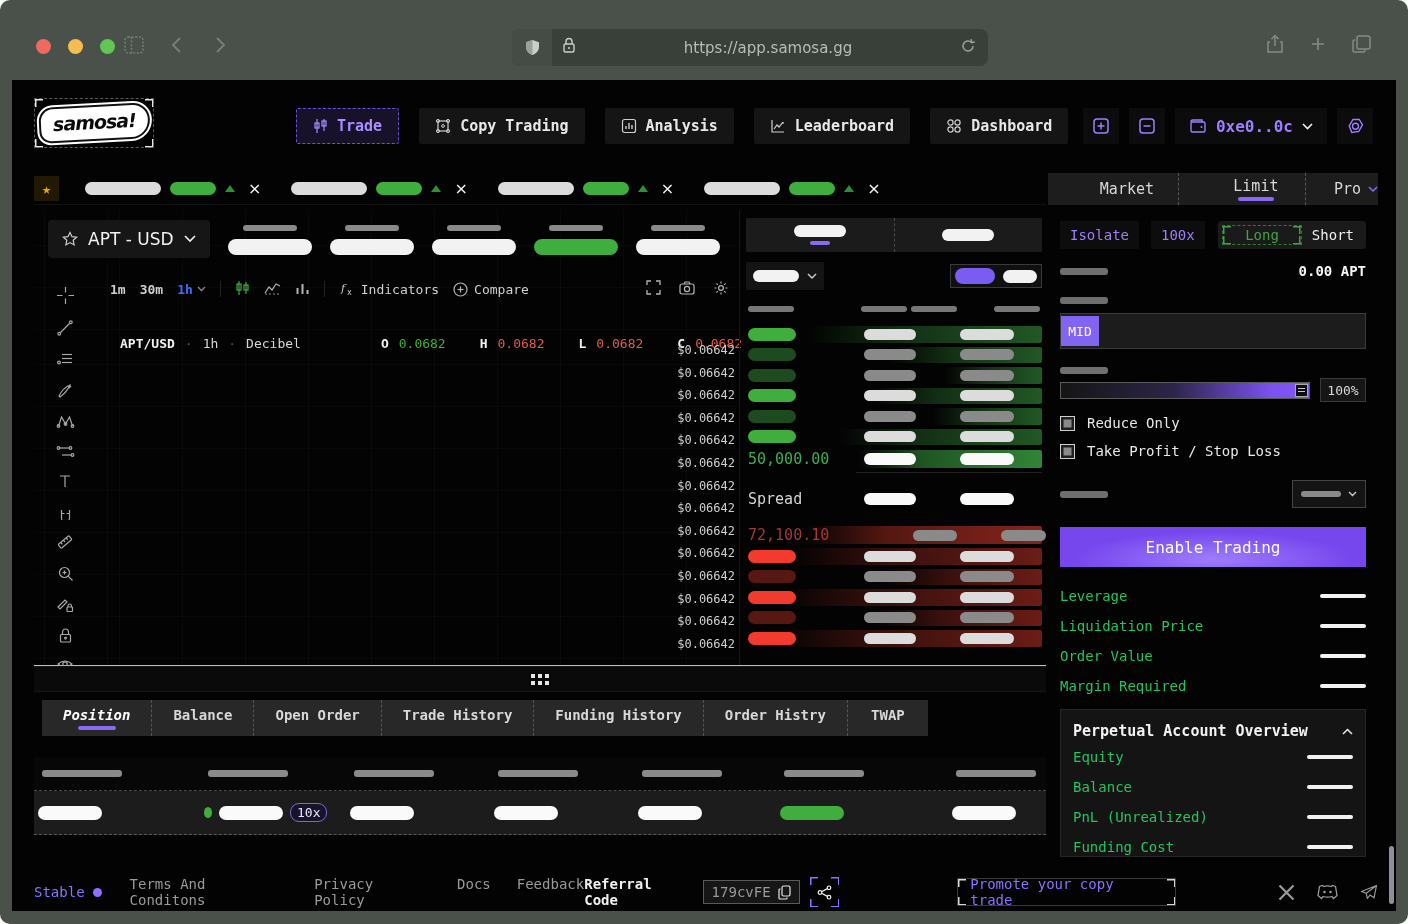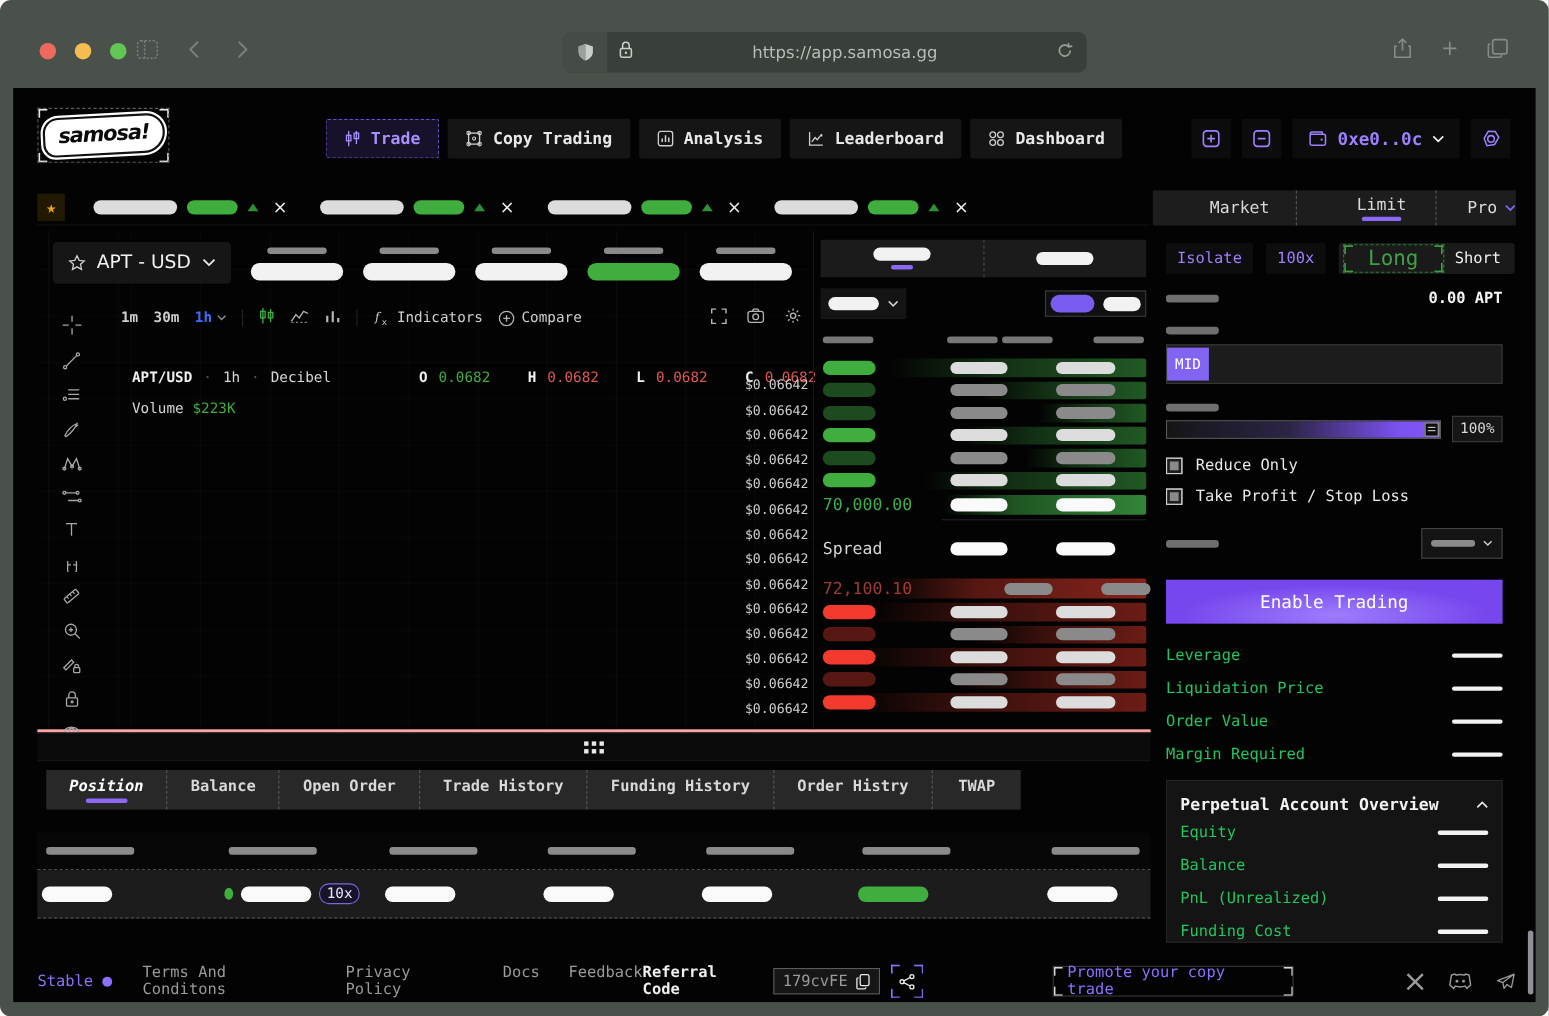--- a/index.html
+++ b/index.html
@@ -23,41 +23,41 @@
   
   .cb { --bc:#d8d8d8; background-repeat:no-repeat;
     background-image:linear-gradient(var(--bc),var(--bc)),linear-gradient(var(--bc),var(--bc)),linear-gradient(var(--bc),var(--bc)),linear-gradient(var(--bc),var(--bc)),linear-gradient(var(--bc),var(--bc)),linear-gradient(var(--bc),var(--bc)),linear-gradient(var(--bc),var(--bc)),linear-gradient(var(--bc),var(--bc));
     background-position:0 0,0 0,100% 0,100% 0,0 100%,0 100%,100% 100%,100% 100%;
     background-size:8px 1.5px,1.5px 8px,8px 1.5px,1.5px 8px,8px 1.5px,1.5px 8px,8px 1.5px,1.5px 8px; }
 
   
   .logo-box { position:absolute; left:22px; top:18px; width:120px; height:50px; border:1px dashed #5a5a5a; display:flex; align-items:center; justify-content:center; }
   .logo-blob { background:#fff; border-radius:22px 26px 30px 18px; padding:4px 12px 6px; transform:rotate(-3deg); border:2px solid #111; box-shadow:0 0 0 2px #fff; }
   .logo-text { font-family:"DejaVu Sans", sans-serif; font-weight:bold; font-style:italic; font-size:19px; color:#0a0a0a; letter-spacing:-1px; }
-  .nav { position:absolute; left:284px; top:28px; height:42px; display:flex; gap:8px;justify-content:center; }
+  .nav { position:absolute; left:284px; top:28px; height:42px; display:flex; gap:20px;justify-content:center; }
   .nav-btn { height:36px; padding:0 16px; background:#151515; display:flex; align-items:center; gap:9px; font-size:15px; font-weight:bold; color:#e8e8e8; border-radius:2px; cursor:pointer; }
   .nav-btn svg { stroke:#cfcfcf; }
   .nav-btn.active { background:#17122a; border:1px dashed #6a4fd8; color:#a98eff; --bc:#9d7fff; }
   .nav-btn.active svg { stroke:#a98eff; }
   .header-right { position:absolute; right:23px; top:28px; display:flex; gap:10px; }
   .icon-btn { width:36px; height:36px; background:#0c0c0c; display:flex; align-items:center; justify-content:center; color:#9d7fff; cursor:pointer; }
   .wallet-btn { height:36px; background:#0c0c0c; display:flex; align-items:center; gap:9px; padding:0 14px; color:#9d7fff; font-size:16px; font-weight:bold; cursor:pointer; }
 
   
   .watchlist { position:absolute; left:22px; top:93px; width:1012px; height:32px; display:flex; align-items:center; gap:26px; border-bottom:1px solid #121212; }
   .star-btn { width:25px; height:25px; display:flex; align-items:center; justify-content:center; background:#221903; color:#e8a312; font-size:15px; cursor:pointer; }
   .wl-item { display:flex; align-items:center; gap:9px; cursor:pointer; }
   .ph-pill { height:13px; border-radius:7px; background:#dcdcdc; }
   .wl-name { width:76px; }
   .wl-change { width:46px; background:#3fae3f; }
   .wl-tri { width:0; height:0; border-left:5px solid transparent; border-right:5px solid transparent; border-bottom:7px solid #2f8f37; }
   .wl-close { color:#f2f2f2; font-size:16px; line-height:1; margin-left:4px; cursor:pointer; font-family:"DejaVu Sans", sans-serif; }
 
   
-  .main-left { position:absolute; left:22px; top:130px; width:1012px; height:456px; display:flex; border-bottom:3px solid #fca5a5;justify-content:flex-end; }
+  .main-left { position:absolute; left:22px; top:130px; width:1012px; height:456px; display:flex; border-bottom:1px solid #fca5a5;justify-content:flex-end; }
   .chart-col { position:relative; width:705px; height:100%;
      background-image:repeating-linear-gradient(90deg, rgba(255,255,255,0.025) 0 1px, transparent 1px 63px), repeating-linear-gradient(0deg, rgba(255,255,255,0.018) 0 1px, transparent 1px 42px); background-position:85px 120px; }
   .pair-btn { position:absolute; left:14px; top:10px; height:38px; background:#161616; border-radius:4px; display:flex; align-items:center; gap:10px; padding:0 14px; font-size:17px; color:#f2f2f2; font-family:"DejaVu Sans", sans-serif; cursor:pointer; }
   .chart-stats { position:absolute; left:185px; right:10px; top:10px; height:40px; display:flex; justify-content:space-around; align-items:center; }
   .stat-group { display:flex; flex-direction:column; align-items:center; gap:8px; }
   .stat-label-ph { width:54px; height:6px; background:#8a8a8a; border-radius:3px; }
   .stat-value-ph { width:84px; height:16px; background:#f2f2f2; border-radius:8px; }
   .stat-value-ph.green { background:#3fae3f; }
   .tf-row { position:absolute; left:76px; right:10px; top:66px; height:26px; display:flex; align-items:center; gap:14px; font-size:13px; font-weight:bold; color:#cfcfcf; }
   .tf { cursor:pointer; }
@@ -118,21 +118,21 @@
   
   .trade-panel { position:absolute; left:1036px; top:93px; width:330px; height:690px; }
   .tp-tabs { position:absolute; left:0; right:0; top:0; height:32px; background:#1d1d1d; --bc:#cfcfcf; display:flex; }
   .tp-tab { display:flex; flex-direction:column; align-items:center; justify-content:center; font-size:15px; color:#d8d8d8; cursor:pointer; gap:2px;padding-left:28px; }
   .tp-tab + .tp-tab { border-left:1px dashed #555; }
   .tp-tab.t-market { width:133px; } .tp-tab.t-limit { width:130px; } .tp-tab.t-pro { flex:1; flex-direction:row; gap:7px; }
   .tp-underline { width:36px; height:4px; border-radius:2px; background:#8b68f5; }
   .tp-row1 { position:absolute; left:12px; right:12px; top:48px; height:28px; display:flex; gap:12px; align-items:center; }
   .chip-btn { height:28px; padding:0 10px; display:flex; align-items:center; background:#0d0d0d; color:#9f7fff; font-size:14px; --bc:#cfcfcf; cursor:pointer; }
   .ls-toggle { margin-left:auto; height:28px; background:#1a1a1a; border-radius:3px; display:flex; align-items:center; padding:0 4px; gap:2px; }
-  .ls-long { padding:1px 22px; color:#43a047; border:1px dashed #2f7a33; --bc:#43a047; font-size:19px; cursor:pointer; }
+  .ls-long { padding:1px 22px; color:#43a047; border:1px dashed #2f7a33; --bc:#43a047; font-size:14px; cursor:pointer; }
   .ls-short { padding:1px 8px; color:#f0f0f0; font-size:14px; cursor:pointer; }
   .gray-bar { width:48px; height:7px; border-radius:3px; background:#6f6f6f; }
   .size-row { position:absolute; left:12px; right:12px; top:90px; display:flex; justify-content:space-between; align-items:center; }
   .size-val { color:#f5f5f5; font-size:14px; font-weight:bold; }
   .lbl-bar2 { position:absolute; left:12px; top:124px; }
   .price-input { position:absolute; left:12px; right:12px; top:140px; height:36px; background:#1c1c1c; border:1px solid #3a3a3a; display:flex; align-items:center; }
   .price-input input { flex:1; background:transparent; border:none; outline:none; color:#fff; font-size:19px; font-family:inherit; padding:0 12px; }
   .mid-btn { width:38px; height:30px; margin-right:2px; background:#8165f2; color:#fff; font-size:13px; display:flex; align-items:center; justify-content:center; --bc:#c4b4ff; cursor:pointer; }
   .lbl-bar3 { position:absolute; left:12px; top:194px; }
   .slider-row { position:absolute; left:12px; right:12px; top:206px; height:22px; display:flex; align-items:center; gap:10px; }
@@ -558,24 +558,20 @@
             <span style="width:14px"></span>
             <span class="lab">H</span>
               <span class="v-red">0.0682</span>
             <span style="width:14px"></span>
             <span class="lab">L</span>
               <span class="v-red">0.0682</span>
             <span style="width:14px"></span>
             <span class="lab">C</span>
               <span class="v-red">0.0682</span>
           </div>
-          <div class="row2">
-            <span>Volume</span>
-            <span class="v-green">$223K</span>
-          </div>
         </div>
 
         <div class="price-axis" id="price-axis">
             <div class="price-tick">$0.06642</div>
             <div class="price-tick">$0.06642</div>
             <div class="price-tick">$0.06642</div>
             <div class="price-tick">$0.06642</div>
             <div class="price-tick">$0.06642</div>
             <div class="price-tick">$0.06642</div>
             <div class="price-tick">$0.06642</div>
@@ -652,21 +648,21 @@
             <div class="ob-row">
               <div class="depth bid" style="width: 66%;"></div>
               <div class="ob-price-ph g-bright"></div>
               <div class="ob-mid-ph light"></div>
               <div class="ob-right-ph light"></div>
             </div>
           </div>
 
         <div class="ob-total" style="position:absolute; left:0; right:0; top:238px;">
           <div class="depth strong-bid" id="bid-total-depth" style="width: 60%;"></div>
-          <span class="px bid-text">70,000.00</span>
+          <span class="px bid-text">50,000.00</span>
           <span class="pill-w-mid" style="position:relative"></span>
           <span class="pill-w-right" style="position:relative"></span>
         </div>
 
         <div class="ob-divider"></div>
 
         <div class="ob-spread">
           <span class="sp">Spread</span>
           <span class="pill-w-mid"></span>
           <span class="pill-w-right"></span>

